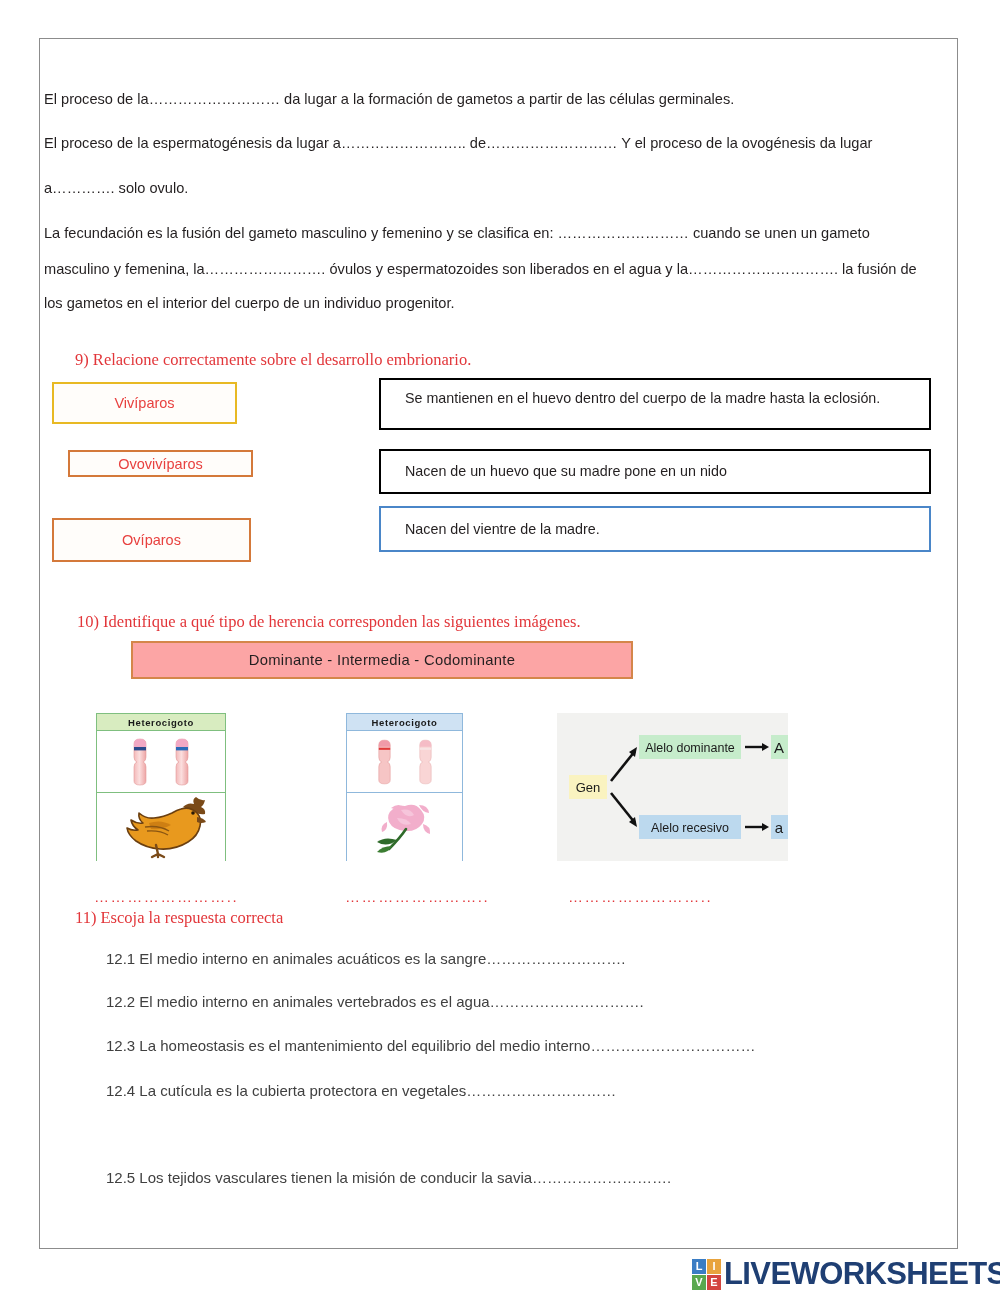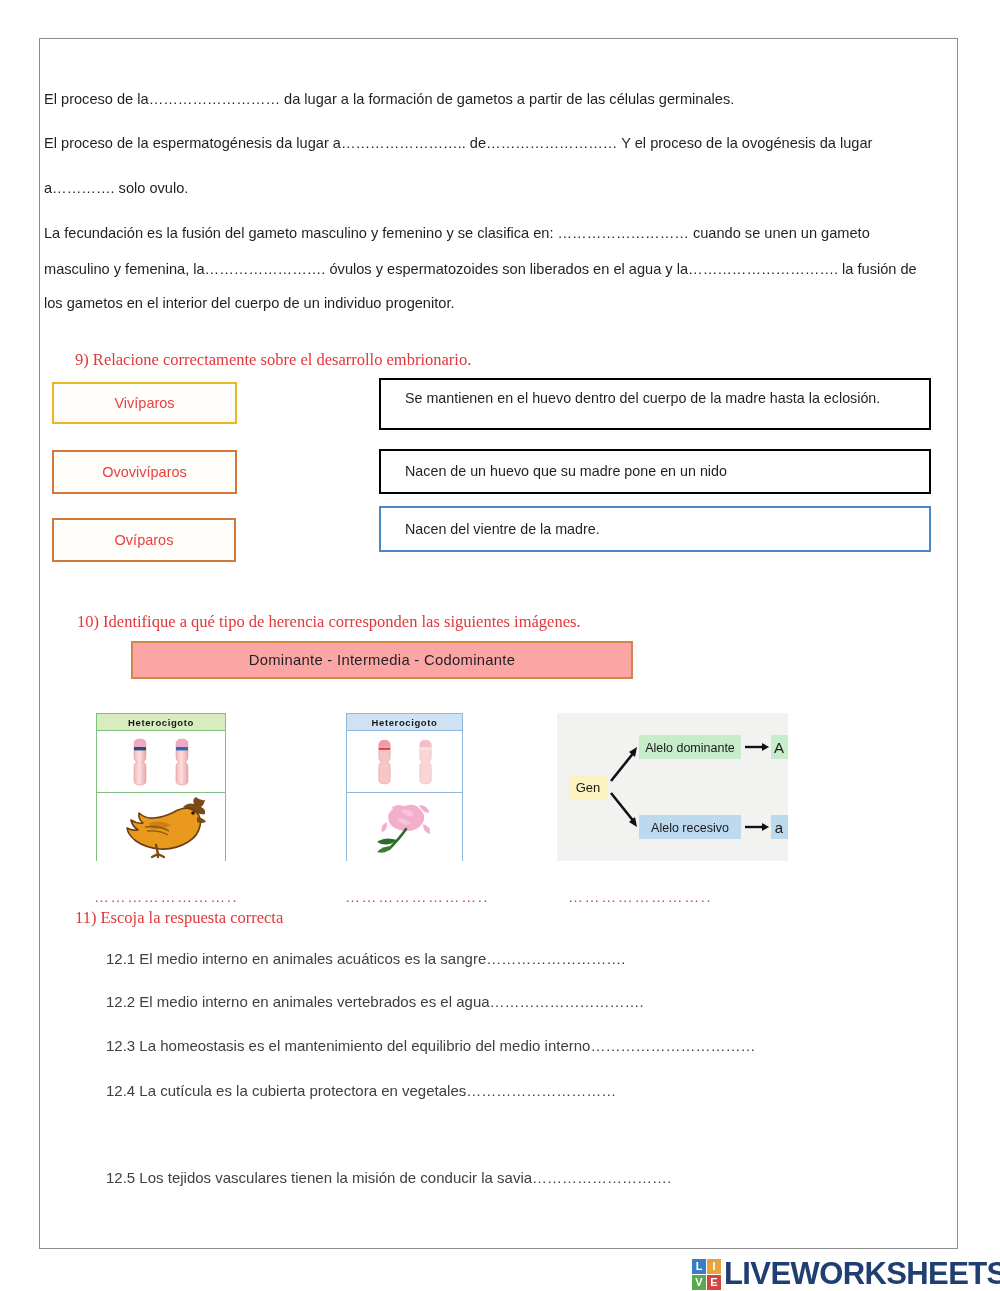--- a/index.html
+++ b/index.html
@@ -186,24 +186,24 @@
   <div class="para" style="left:44px; top:181px;">a…………. solo ovulo.</div>
   <div class="para" style="left:44px; top:226px;">La fecundación es la fusión del gameto masculino y femenino y se clasifica en: ……………………… cuando se unen un gameto</div>
   <div class="para" style="left:44px; top:262px;">masculino y femenina, la…………………….  óvulos y espermatozoides son liberados en el agua y la…………………………. la fusión de</div>
   <div class="para" style="left:44px; top:296px;">los gametos en el interior del cuerpo de un individuo progenitor.</div>
 
   <div class="qhead" style="left:75px; top:350px;">9)   Relacione correctamente sobre el desarrollo embrionario.</div>
 
   <div class="term-box gold" style="left:52px;  top:382px; width:185px; height:42px;justify-content:center;">
       <span>Vivíparos</span>
     </div>
-  <div class="term-box orange" style="left:52px;  top:450px; width:185px; height:44px;">
+  <div class="term-box orange" style="left:68px;  top:450px; width:185px; height:27px;">
       <span>Ovovivíparos</span>
     </div>
-  <div class="term-box orange" style="left:52px;  top:518px; width:184px; height:44px;">
+  <div class="term-box orange" style="left:52px;  top:518px; width:199px; height:44px;">
       <span>Ovíparos</span>
     </div>
 
   <div class="def-box black" style="left:379px; top:378px; width:552px; height:52px; align-items:flex-start;">
       <span>Se mantienen en el huevo dentro del cuerpo de la madre hasta la eclosión.</span>
     </div>
   <div class="def-box black" style="left:379px; top:449px; width:552px; height:45px;">
       <span>Nacen de un huevo que su madre pone en un nido</span>
     </div>
   <div class="def-box blue" style="left:379px; top:506px; width:552px; height:46px;">

